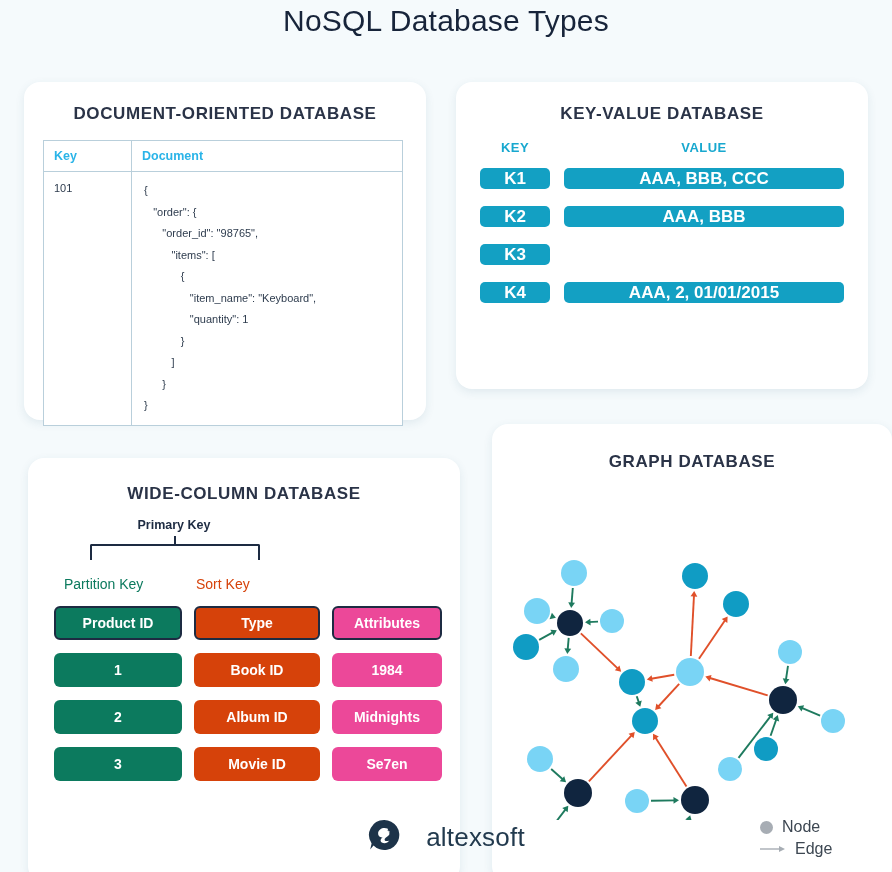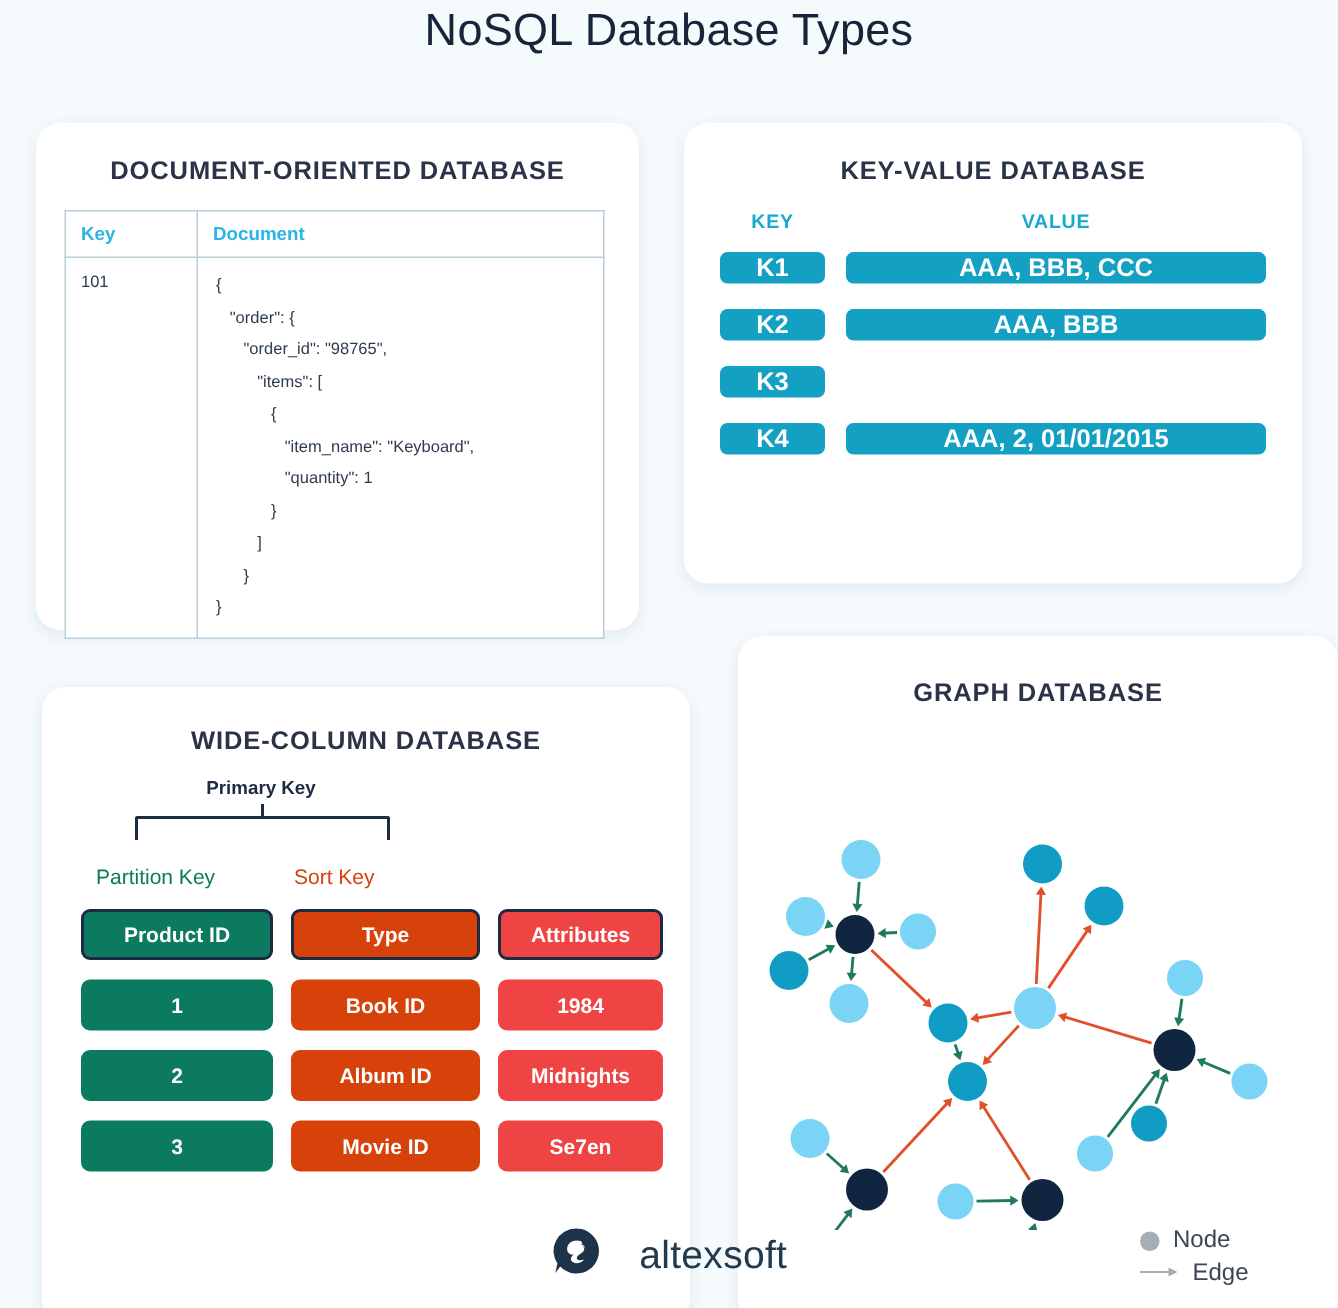--- a/index.html
+++ b/index.html
@@ -126,21 +126,21 @@
   .wc-rows { position: absolute; left: 26px; top: 148px; width: 380px; }
   .wc-row { position: relative; height: 34px; margin-bottom: 13px; }
   .wc-cell {
     position: absolute; top: 0; height: 34px;
     border-radius: 6px;
     display: flex; align-items: center; justify-content: center;
     color: #fff; font-size: 14px; font-weight: bold;
   }
   .wc-cell.c1 { left: 0;    width: 128px; background: #0c7a5e; }
   .wc-cell.c2 { left: 140px; width: 126px; background: #d6420a; }
-  .wc-cell.c3 { left: 278px; width: 110px; background: #ef4444; }
+  .wc-cell.c3 { left: 278px; width: 110px; background: #ec4899; }
   .wc-row.head .wc-cell { border: 2px solid #1d2b42; }
 
   
   .graph-svg { position: absolute; left: 0; top: 56px; width: 400px; height: 340px; }
   .g-legend { position: absolute; right: 22px; bottom: 22px; width: 110px; }
   .g-legend-row { display: flex; align-items: center; height: 22px; gap: 9px; }
   .g-legend-row .lbl { font-size: 16px; color: #3d4752; }
   .dotg { width: 13px; height: 13px; border-radius: 50%; background: #a7adb4; }
 
   

